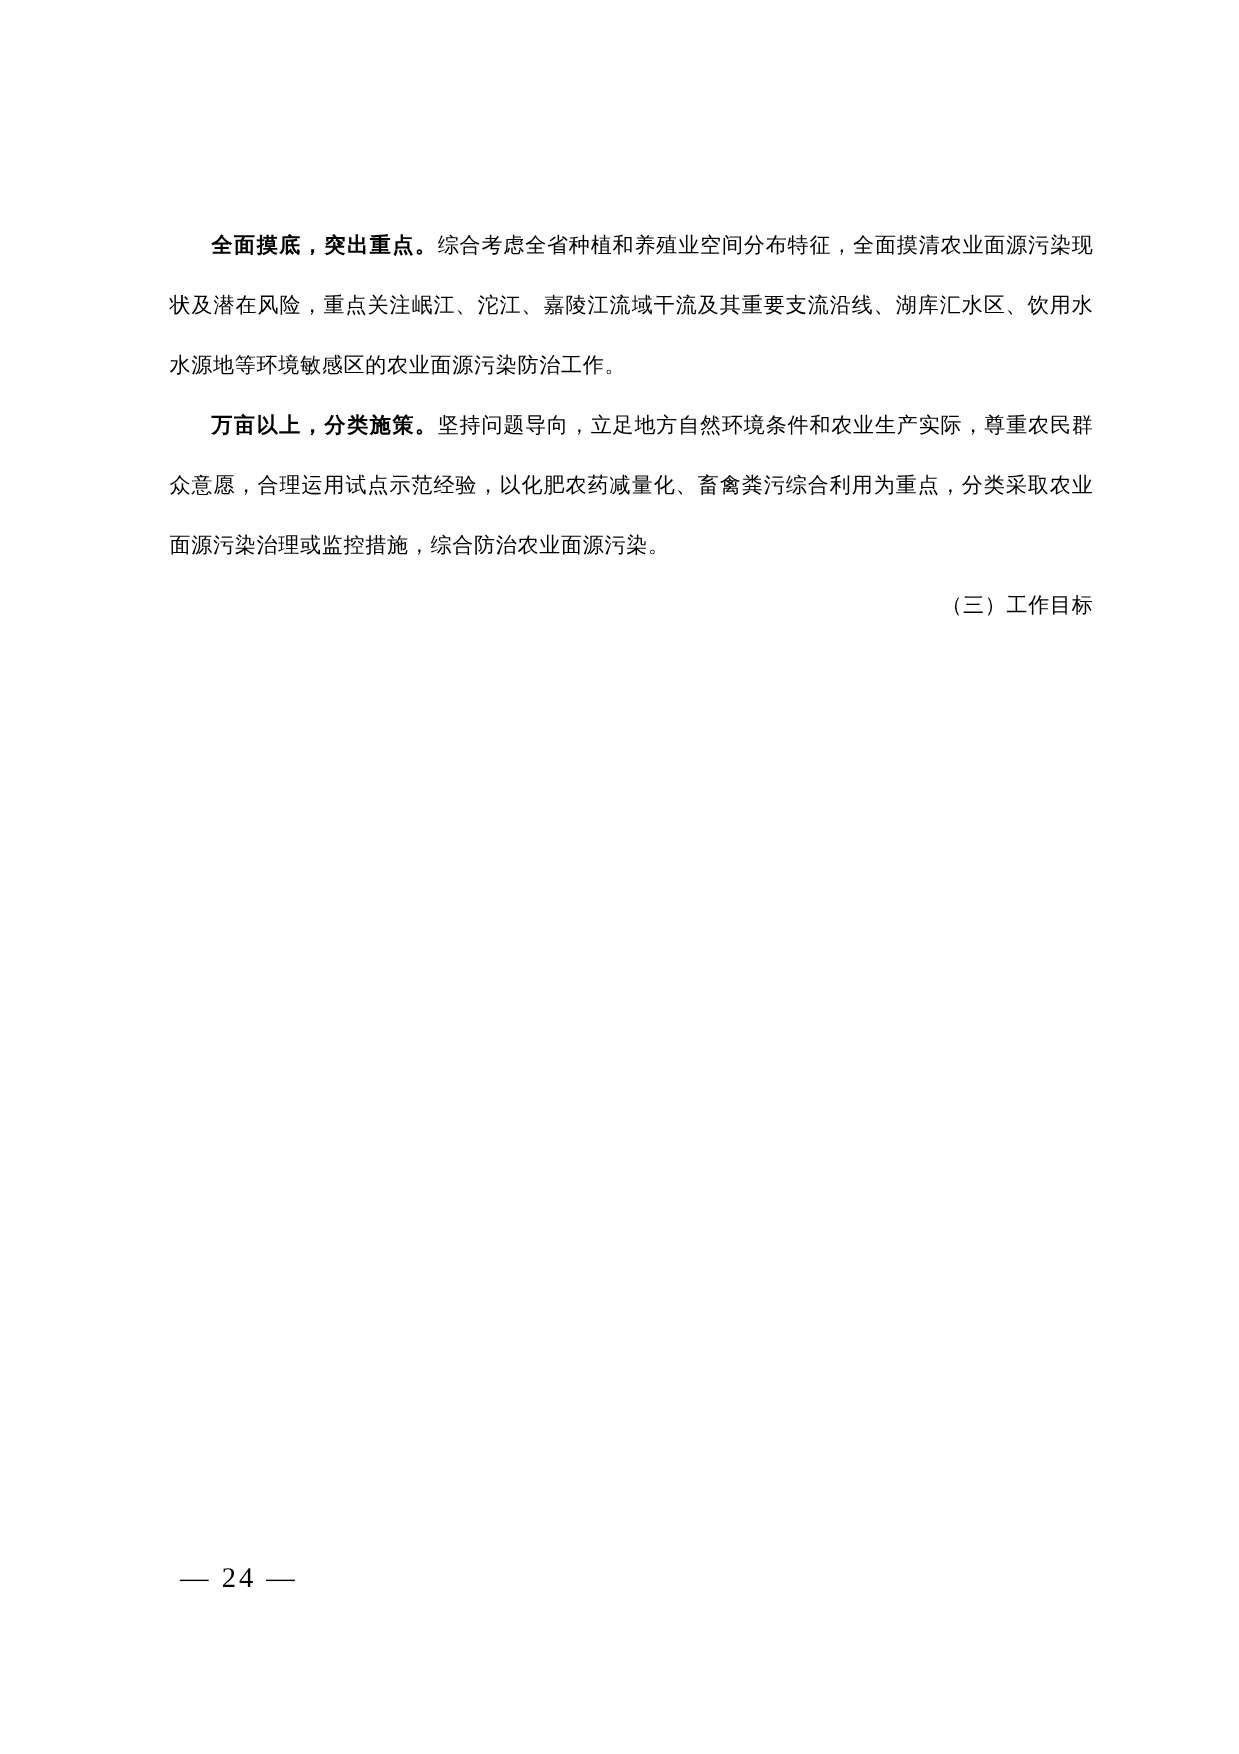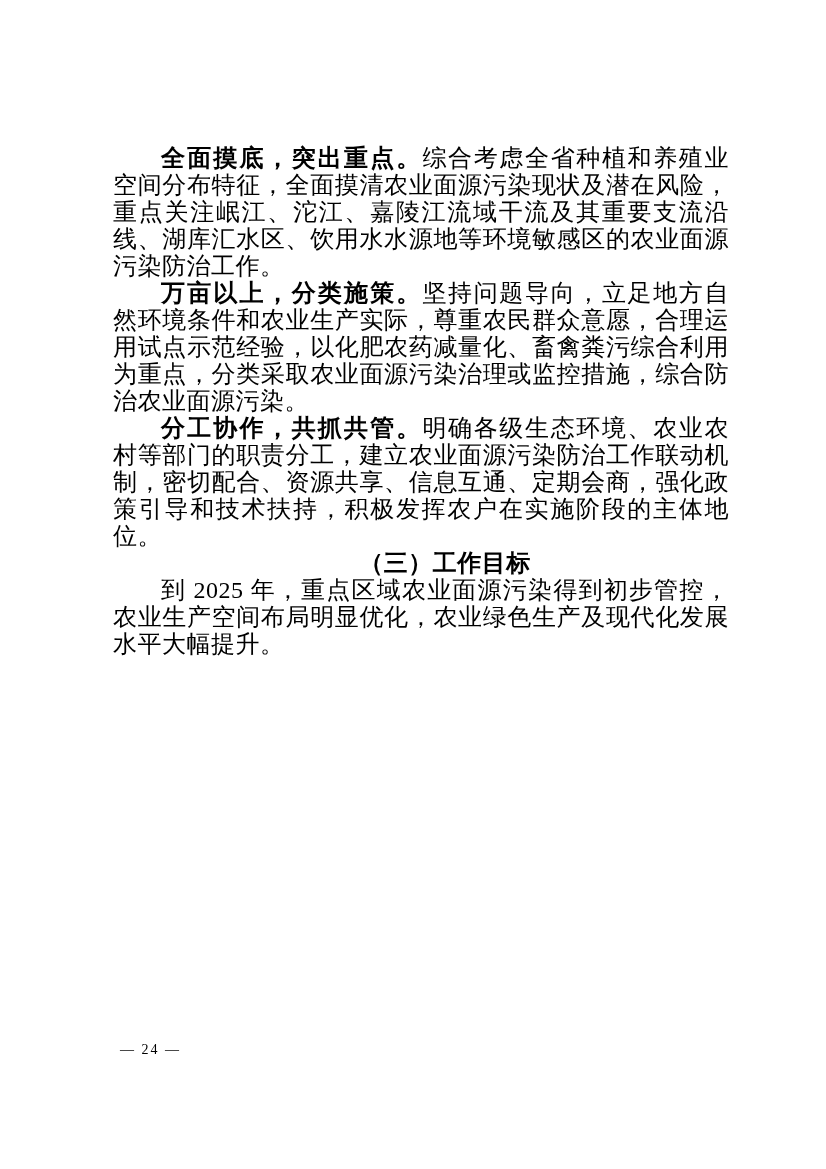--- a/index.html
+++ b/index.html
@@ -14,59 +14,57 @@
   }
   .content {
     position: absolute;
     left: 113px;
     top: 145px;
     width: 616px;
   }
   .content p {
     margin: 0;
     padding: 0;
-    font-size: 24px;
-    line-height: 27px;
+    font-size: 14px;
+    line-height: 40px;
     text-align: justify;
     text-justify: inter-character;
     text-indent: 2em;
     letter-spacing: 0.5px;
   }
   .lead {
     font-weight: bold;
     letter-spacing: 1px;
   }
   p.section-heading {
-    font-weight: bold;
-    text-align: center;
+    font-weight: normal;
+    text-align: right;
   }
   .page-number {
     position: absolute;
     left: 120px;
     top: 1042px;
-    font-size: 14px;
+    font-size: 19px;
     letter-spacing: 2px;
     font-family: "Liberation Serif", serif;
     color: #000000;
   }
 </style>
 </head>
 <body>
 
 <div class="page">
   <div class="content">
 
     <p><span class="lead">全面摸底，突出重点。</span><span>综合考虑全省种植和养殖业空间分布特征，全面摸清农业面源污染现状及潜在风险，重点关注岷江、沱江、嘉陵江流域干流及其重要支流沿线、湖库汇水区、饮用水水源地等环境敏感区的农业面源污染防治工作。</span></p>
 
 
     <p><span class="lead">万亩以上，分类施策。</span><span>坚持问题导向，立足地方自然环境条件和农业生产实际，尊重农民群众意愿，合理运用试点示范经验，以化肥农药减量化、畜禽粪污综合利用为重点，分类采取农业面源污染治理或监控措施，综合防治农业面源污染。</span></p>
 
-    <p><span class="lead">分工协作，共抓共管。</span><span>明确各级生态环境、农业农村等部门的职责分工，建立农业面源污染防治工作联动机制，密切配合、资源共享、信息互通、定期会商，强化政策引导和技术扶持，积极发挥农户在实施阶段的主体地位。</span></p>
 
     <p class="section-heading">（三）工作目标</p>
 
-    <p>到 2025 年，重点区域农业面源污染得到初步管控，农业生产空间布局明显优化，农业绿色生产及现代化发展水平大幅提升。</p>
 
 
   </div>
 
   <div class="page-number">— 24 —</div>
 </div>
 
 </body></html>

